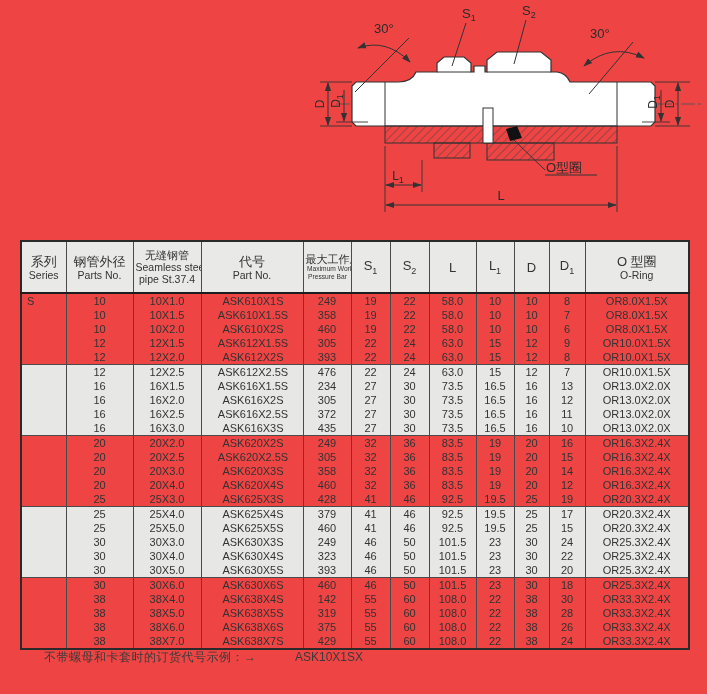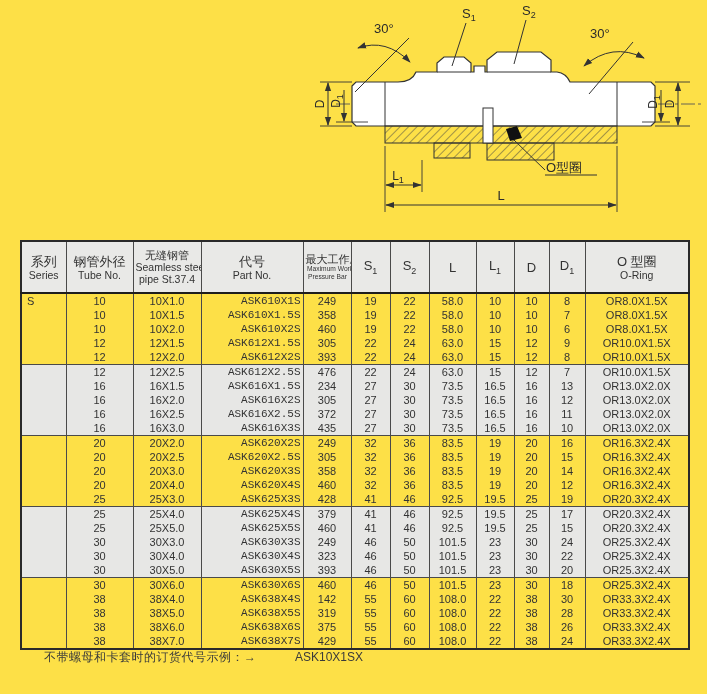--- a/index.html
+++ b/index.html
@@ -1,17 +1,17 @@
 <!DOCTYPE html>
 <html><head>
 <meta charset="utf-8">
 <style>
   html,body{margin:0;padding:0;background:#ffffff;}
   body{font-family:"Liberation Sans","DejaVu Sans",sans-serif;color:#2b2b2b;}
-  .page{position:relative;width:707px;height:694px;background:#fde047;overflow:hidden;}
+  .page{position:relative;width:707px;height:694px;background:#ef4444;overflow:hidden;}
 
   
   .drawing-wrap{position:absolute;top:0;left:0;width:707px;height:235px;}
   svg text{fill:#2b2b2b;font-family:"Liberation Sans","DejaVu Sans",sans-serif;}
 
   
   .spec-table{position:absolute;top:240px;left:20px;width:668px;border-collapse:collapse;
               table-layout:fixed;font-size:11px;color:#333;}
   .spec-table col.c-series{width:45px}
   .spec-table col.c-tube{width:67px}
@@ -32,21 +32,21 @@
        font-weight:normal;vertical-align:middle;margin-left:47px;}
   .h-zh{display:block;font-size:13px;line-height:15px;}
   .h-en{display:block;font-size:10.5px;line-height:12px;}
   .h-en-sm{display:block;font-size:7px;line-height:8px;transform:scale(.95);}
   .h-zh-sm{display:block;font-size:11px;line-height:11px;}
   .h-dim{font-size:13px;}
   sub{font-size:9px;}
   .spec-table tbody td{height:14px;line-height:14px;}
   .spec-table tbody tr.shaded td{background:#e7e7e5;}
   .spec-table tbody tr.group-start td{border-top:1px solid #4a4a4a;}
-  td.a-left{text-align:right;padding-left:4px;font-family:Liberation Mono, monospace;}
+  td.a-left{text-align:center;padding-left:4px;}
   td.a-series{text-align:left;padding-left:5px;}
 
   
   .footer{position:absolute;left:20px;top:650px;width:668px;font-size:12px;line-height:15px;color:#3a3a3a;}
   .footer .row1{display:flex;margin-left:24px;}
   .footer .zh{letter-spacing:.5px;}
   .footer .code{position:absolute;left:275px;top:0;}
 </style>
 </head>
 <body>
@@ -137,21 +137,21 @@
         <col class="c-oring">
     </colgroup>
     <thead>
       <tr>
         <th>
           <span class="h-zh">系列</span>
           <span class="h-en">Series</span>
         </th>
         <th>
           <span class="h-zh">钢管外径</span>
-          <span class="h-en">Tube No.</span>
+          <span class="h-en">Parts No.</span>
         </th>
         <th>
           <span class="h-zh-sm">无缝钢管</span>
           <span class="h-en">Seamless steel</span>
           <span class="h-en">pipe St.37.4</span>
         </th>
         <th>
           <span class="h-zh">代号</span>
           <span class="h-en">Part No.</span>
         </th>

